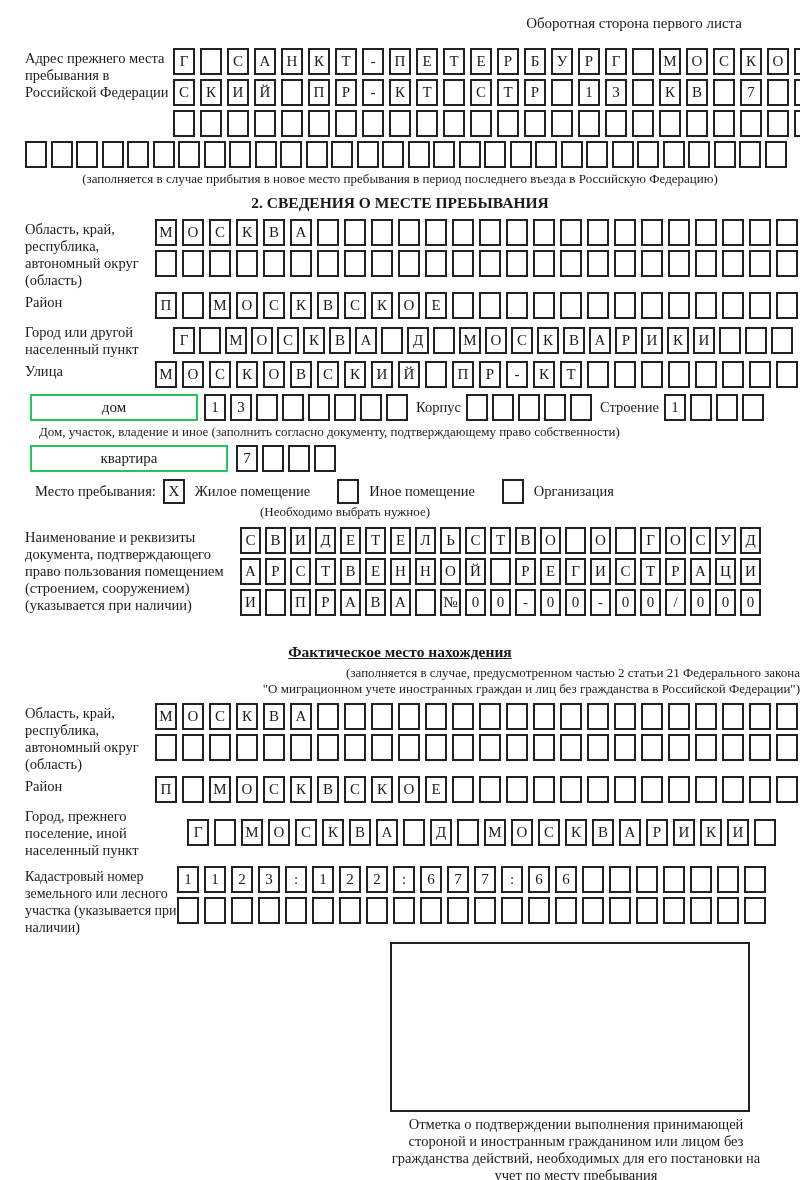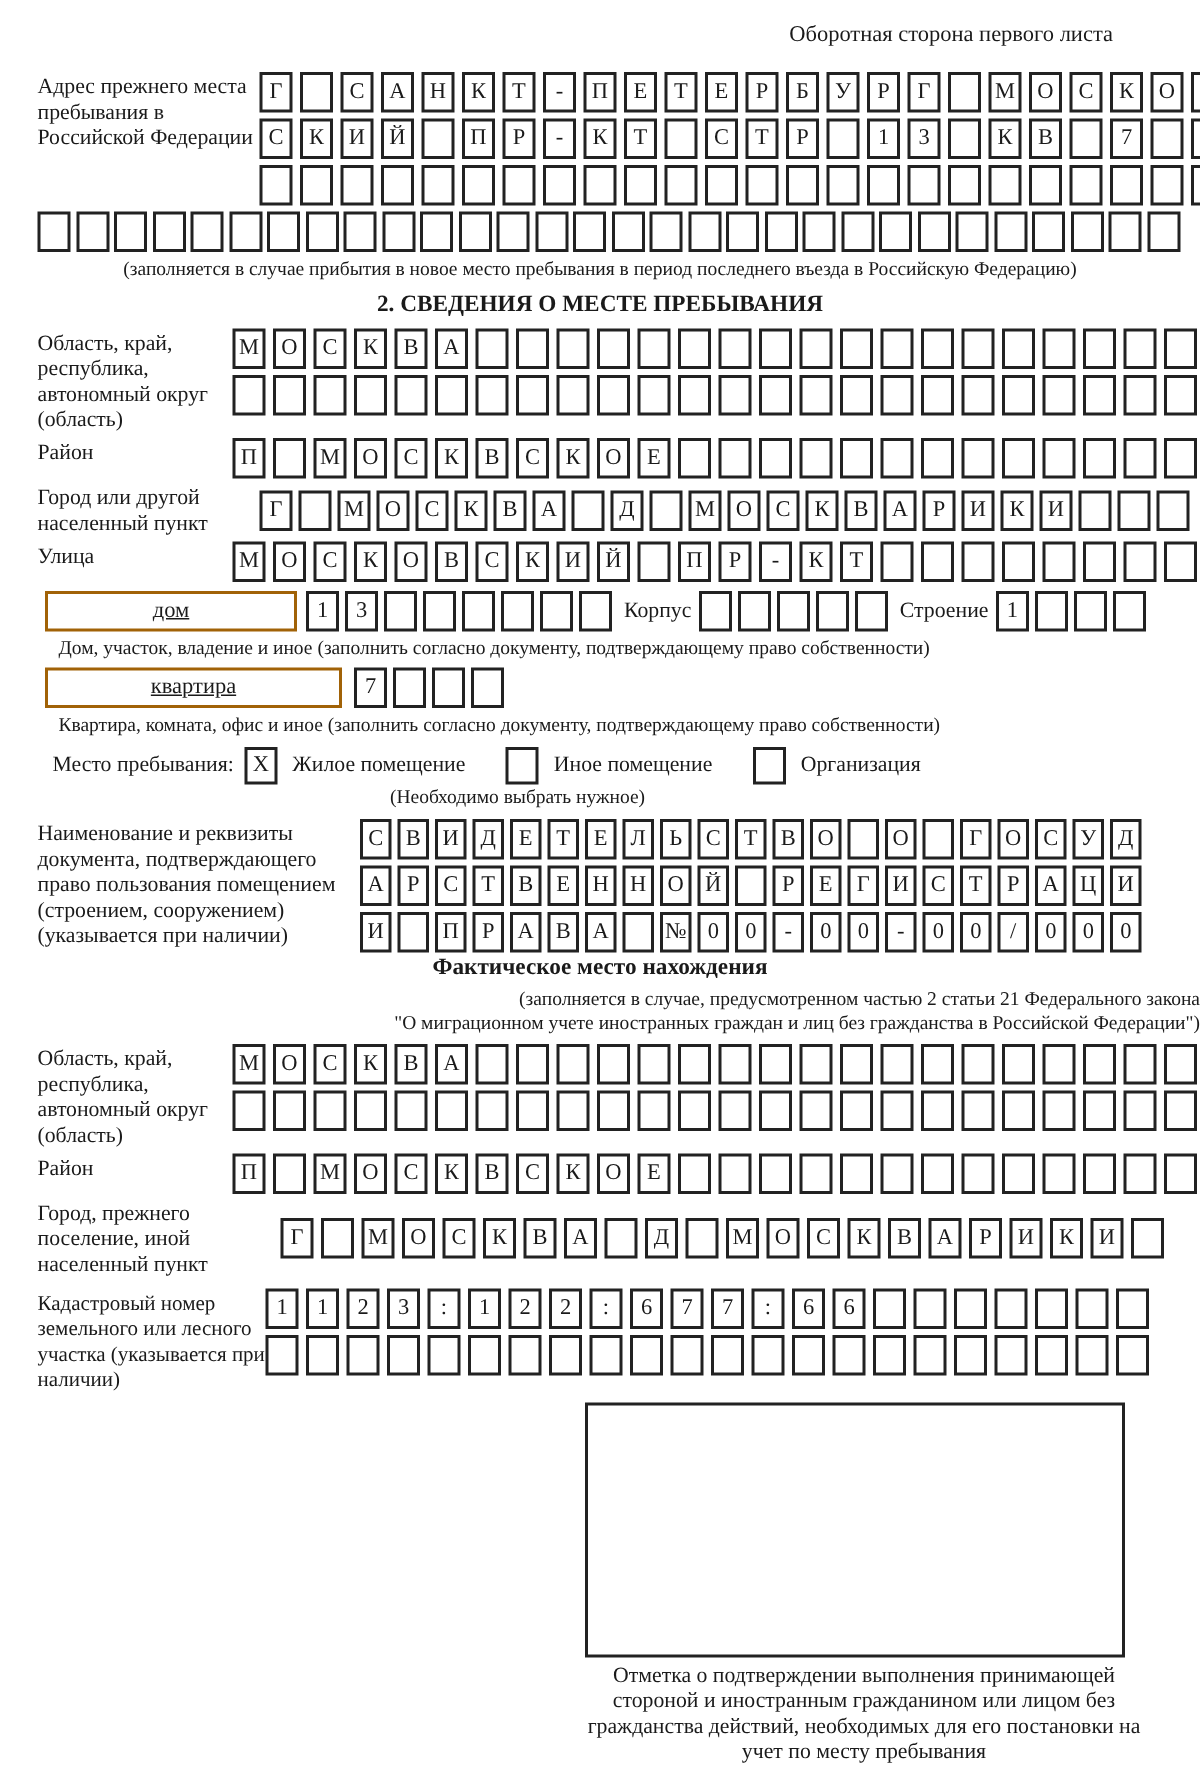--- a/index.html
+++ b/index.html
@@ -24,24 +24,24 @@
   }
   .g30{gap:3.5px;margin-left:25px;margin-top:4px;}
   .g21{gap:4px;} .g21 .cell{width:21px;}
   .goffset{margin-left:18px;gap:4px;}
   .gtight{gap:4px;}
   .caption{font-size:13px;line-height:16px;margin-top:3px;}
   .caption.center{text-align:center;}
   .caption.indent{margin-left:39px;}
   .sec-title{font-size:15.5px;font-weight:bold;text-align:center;line-height:19px;}
   .mt3{margin-top:3px;} .mt4{margin-top:4px;} .mt5{margin-top:5px;} .mt6{margin-top:6px;}
-  .mt7{margin-top:7px;} .mt10{margin-top:0;} .mt16{margin-top:16px;}
+  .mt7{margin-top:7px;} .mt10{margin-top:26px;text-decoration:underline;} .mt16{margin-top:16px;}
   .type-box{
-    flex:none;height:27px;box-sizing:border-box;border:2px solid #a16207;
-    display:flex;align-items:center;justify-content:center;font-size:15px;text-decoration:underline;
+    flex:none;height:27px;box-sizing:border-box;border:2px solid #22c55e;
+    display:flex;align-items:center;justify-content:center;font-size:15px;
   }
   .house-row{margin-left:30px;}
   .tb-dom{width:168px;margin-right:6px;}
   .tb-kv{width:198px;margin-right:8px;}
   .inline-label{font-size:14.5px;line-height:27px;margin:0 5px 0 8px;flex:none;}
   .stay-row{margin-left:35px;display:flex;align-items:center;}
   .stay-label{font-size:14.5px;margin-right:7px;}
   .options{display:flex;align-items:center;}
   .option{display:flex;align-items:center;margin-right:27px;}
   .checkbox{
@@ -361,21 +361,20 @@
 
   <div class="frow house-row mt5">
     <div class="type-box tb-kv">квартира</div>
     <div class="cellrow gtight">
         <div class="cell">7</div>
         <div class="cell"></div>
         <div class="cell"></div>
         <div class="cell"></div>
       </div>
   </div>
-  <div class="caption indent">Квартира, комната, офис и иное (заполнить согласно документу, подтверждающему право собственности)</div>
 
   <div class="stay-row mt7">
     <span class="stay-label">Место пребывания:</span>
     <div class="options">
         <span class="option">
           <span class="checkbox">X</span>
           <span class="cb-label">Жилое помещение</span>
         </span>
         <span class="option">
           <span class="checkbox"></span>

